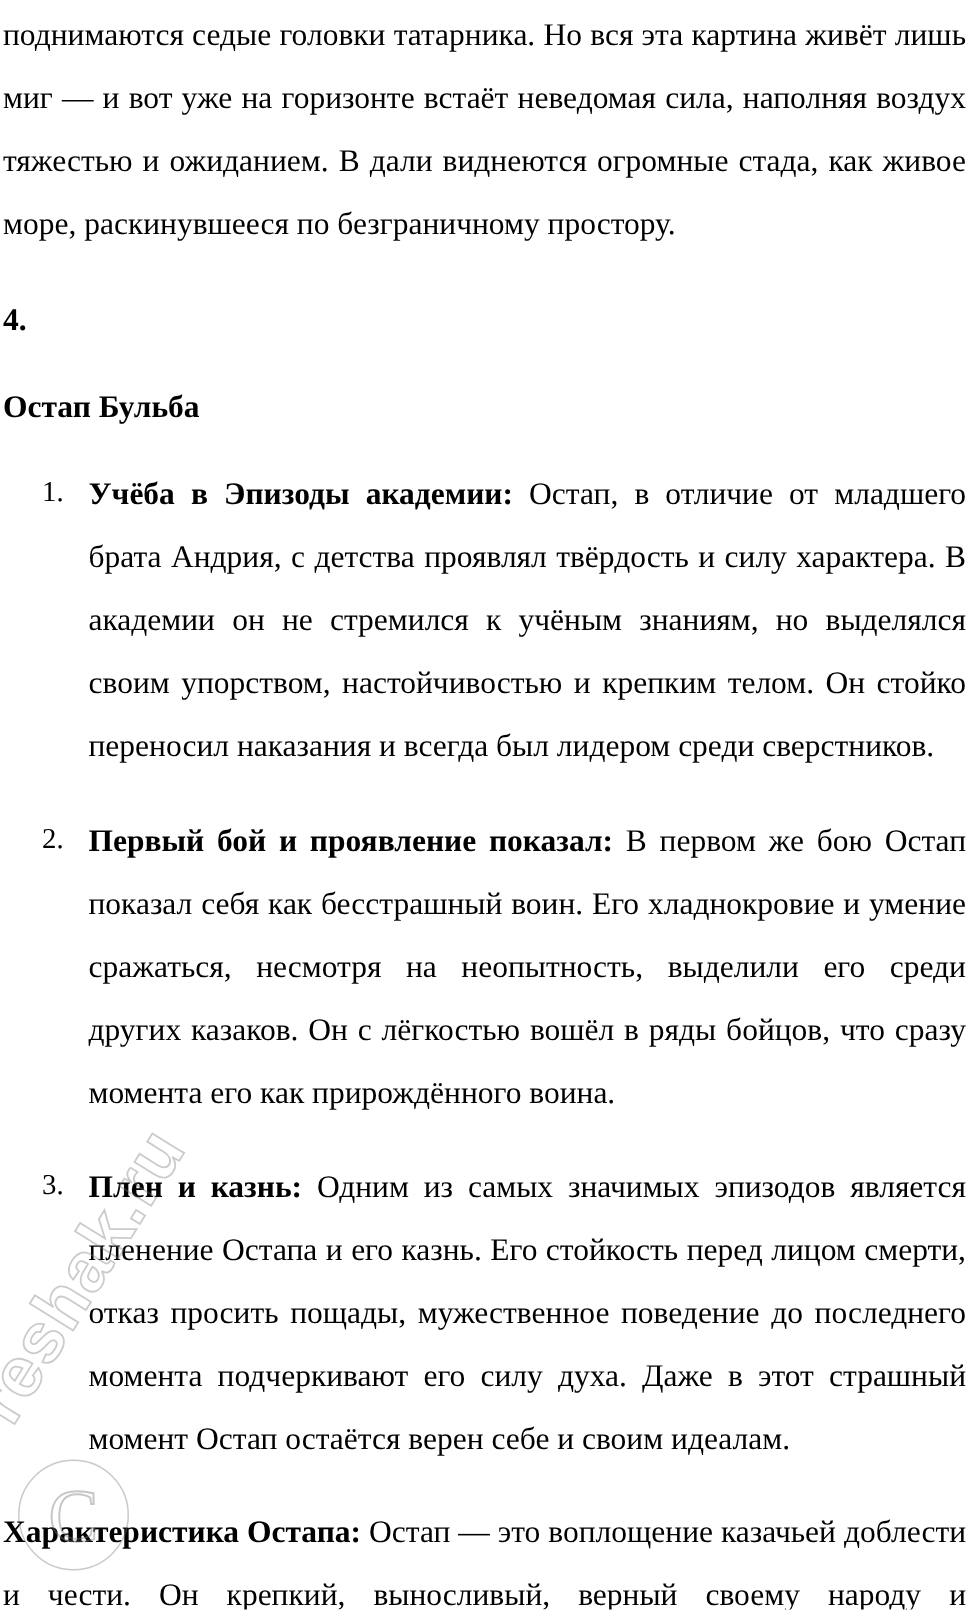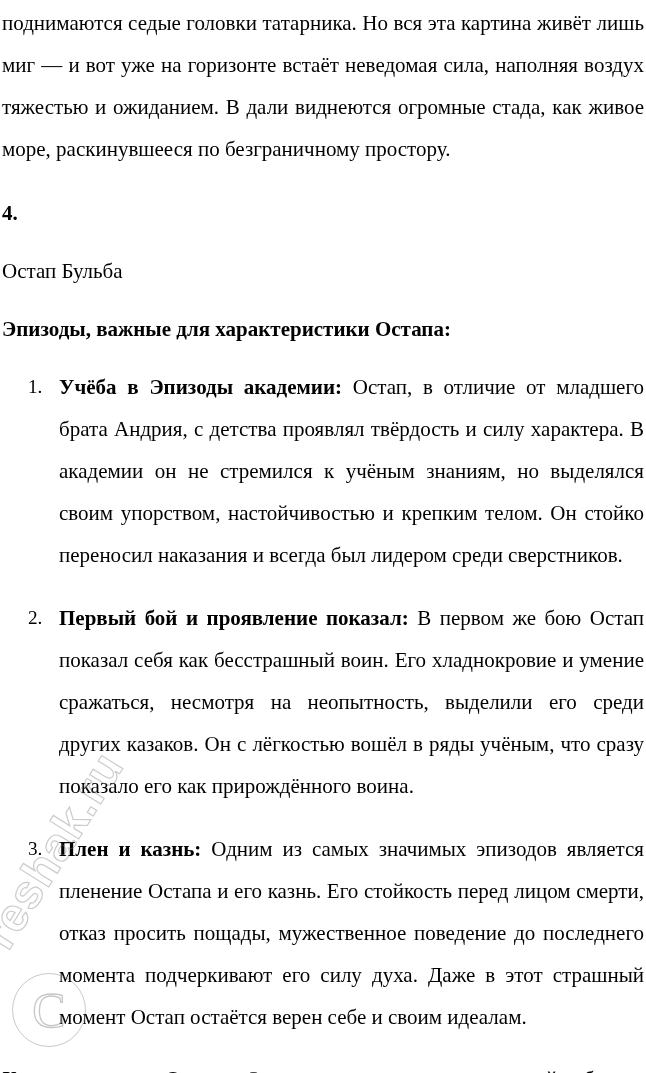--- a/index.html
+++ b/index.html
@@ -92,21 +92,21 @@
   .para-intro {
     margin-top: 2px;
   }
 
   .section-num {
     font-weight: 700;
     margin-top: 22px;
   }
 
   .heading {
-    font-weight: 400;
+    font-weight: 700;
     margin-top: 16px;
     text-align: left;
   }
 
   .subheading {
     font-weight: 700;
     margin-top: 16px;
     text-align: left;
   }
 
@@ -150,32 +150,31 @@
   </div>
 
   <div class="content">
 
     <p class="para-intro">поднимаются седые головки татарника. Но вся эта картина живёт лишь миг — и вот уже на горизонте встаёт неведомая сила, наполняя воздух тяжестью и ожиданием. В дали виднеются огромные стада, как живое море, раскинувшееся по безграничному простору.</p>
 
     <p class="section-num">4.</p>
 
     <p class="heading">Остап Бульба</p>
 
-    <p class="subheading">Эпизоды, важные для характеристики Остапа:</p>
 
     <ol class="episodes">
 
       <li>
         <span class="li-marker">1.</span>
         <div class="li-text"><span class="lead">Учёба в Эпизоды академии:</span><span> Остап, в отличие от младшего брата Андрия, с детства проявлял твёрдость и силу характера. В академии он не стремился к учёным знаниям, но выделялся своим упорством, настойчивостью и крепким телом. Он стойко переносил наказания и всегда был лидером среди сверстников.</span></div>
       </li>
 
       <li>
         <span class="li-marker">2.</span>
-        <div class="li-text"><span class="lead">Первый бой и проявление показал:</span><span> В первом же бою Остап показал себя как бесстрашный воин. Его хладнокровие и умение сражаться, несмотря на неопытность, выделили его среди других казаков. Он с лёгкостью вошёл в ряды учёным, что сразу показало его как прирождённого воина.</span></div>
+        <div class="li-text"><span class="lead">Первый бой и проявление показал:</span><span> В первом же бою Остап показал себя как бесстрашный воин. Его хладнокровие и умение сражаться, несмотря на неопытность, выделили его среди других казаков. Он с лёгкостью вошёл в ряды бойцов, что сразу момента его как прирождённого воина.</span></div>
       </li>
 
       <li>
         <span class="li-marker">3.</span>
         <div class="li-text"><span class="lead">Плен и казнь:</span><span> Одним из самых значимых эпизодов является пленение Остапа и его казнь. Его стойкость перед лицом смерти, отказ просить пощады, мужественное поведение до последнего момента подчеркивают его силу духа. Даже в этот страшный момент Остап остаётся верен себе и своим идеалам.</span></div>
       </li>
 
     </ol>
 
     <p class="para-final"><span class="lead">Характеристика Остапа:</span><span> Остап — это воплощение казачьей доблести и чести. Он крепкий, выносливый, верный своему народу и товарищам. Его отличают твёрдость характера, мужество и готовность пожертвовать собой ради общего дела. Гоголь изображает Остапа как идеал казака, который с честью принимает свою судьбу, даже если она трагична.</span></p>

